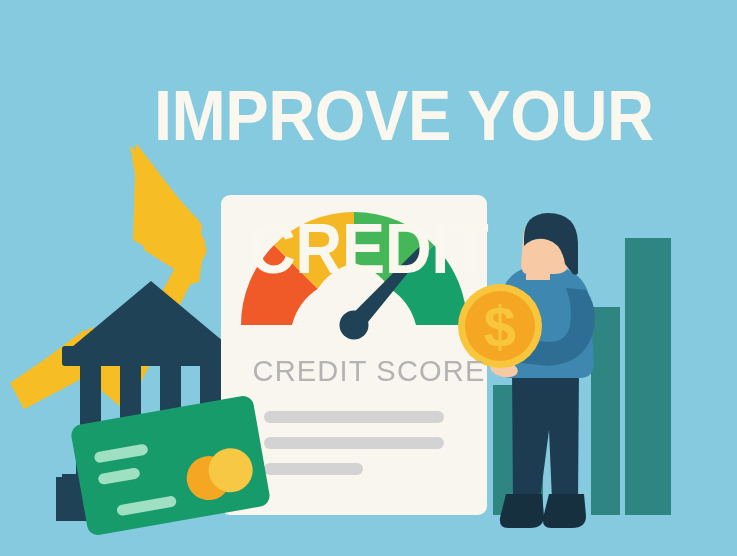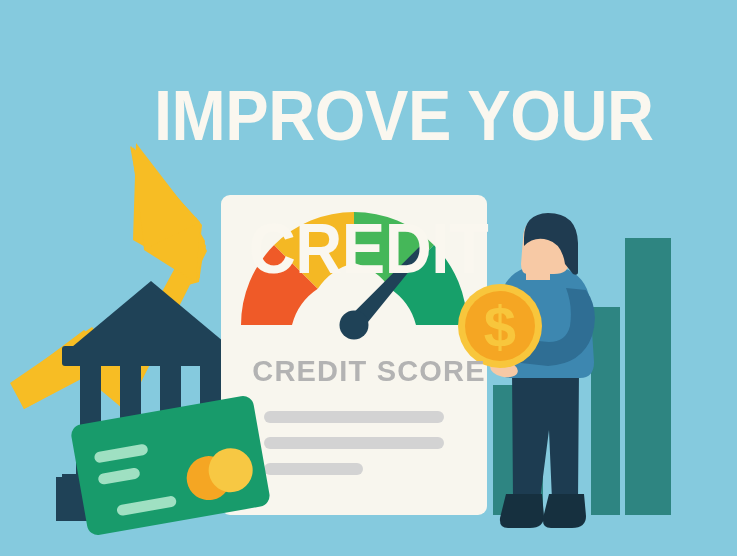--- a/index.html
+++ b/index.html
@@ -44,21 +44,21 @@
   }
   .headline .line2 { display: block; }
   .score-label {
     position: absolute;
     left: 221px;
     top: 355px;
     width: 296px;
     text-align: center;
     color: #b3b3b3;
     font-family: "Liberation Sans", sans-serif;
-    font-weight: bold;
+    font-weight: normal;
     font-size: 29px;
     letter-spacing: 1.2px;
     user-select: none;
   }
 </style>
 </head>
 <body>
 
 <div id="poster">
 

